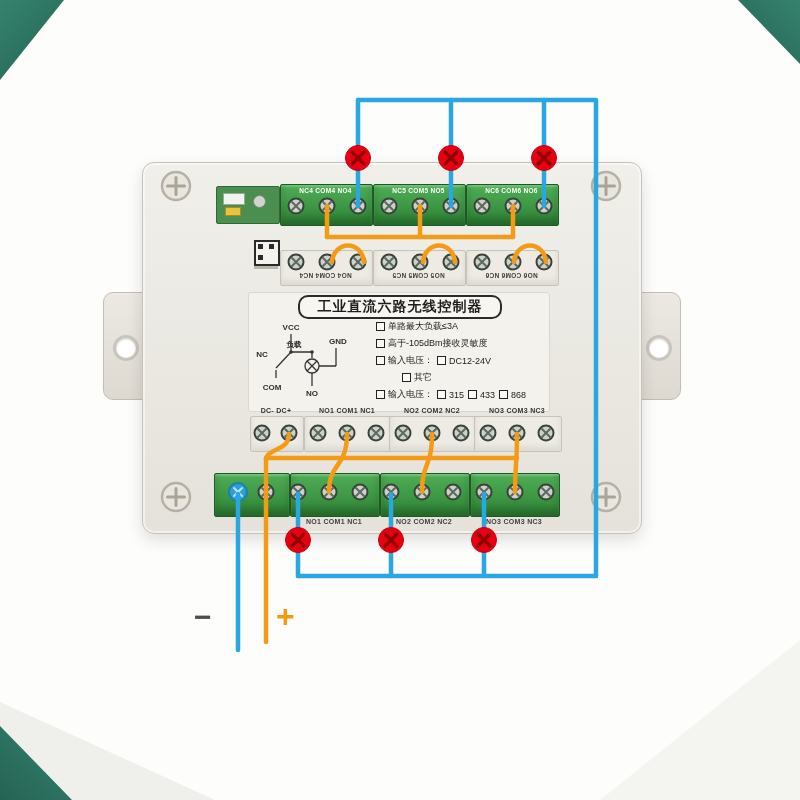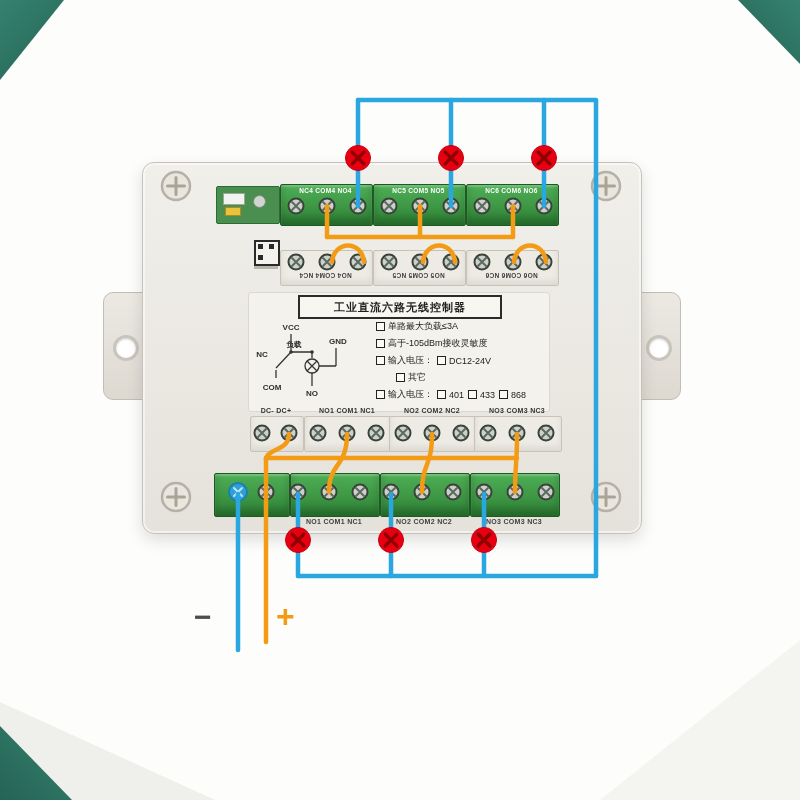--- a/index.html
+++ b/index.html
@@ -43,25 +43,25 @@
   
   .lbl{position:absolute;font-weight:bold;text-align:center;letter-spacing:.3px;}
   .lbl-strip-top{font-size:6.5px;color:#fff;width:91px;top:187px;}
   .lbl-inner{font-size:6.5px;color:#3f3f3f;width:91px;top:272px;transform:rotate(180deg);}
   .lbl-lower{font-size:7px;color:#333;top:407px;}
   .lbl-bstrip{font-size:7px;color:#3f3f3f;top:518px;width:88px;}
   
   .panel{position:absolute;left:248px;top:292px;width:300px;height:118px;background:#f4f2ed;
          border:1px solid #dcd8d0;border-radius:3px;}
   .title-box{position:absolute;left:298px;top:295px;width:200px;height:20px;border:2px solid #2b2b2b;
-             border-radius:0;background:#f7f6f1;display:flex;align-items:center;justify-content:center;
-             font-size:11px;font-weight:bold;color:#1d1d1d;letter-spacing:1px;}
+             border-radius:10px;background:#f7f6f1;display:flex;align-items:center;justify-content:center;
+             font-size:14px;font-weight:bold;color:#1d1d1d;letter-spacing:1px;}
   .specs{position:absolute;left:376px;top:320px;width:170px;font-size:9px;color:#222;}
   .spec-row{display:flex;align-items:center;margin-bottom:4px;white-space:nowrap;}
-  .spec-row.indent{margin-left:20px;}
+  .spec-row.indent{margin-left:26px;}
   .cb{display:inline-block;width:7px;height:7px;border:1px solid #222;margin-right:3px;flex:0 0 auto;background:#fbfaf7;}
   .spec-text{margin-right:4px;}
   
   .qr{position:absolute;left:254px;top:240px;width:22px;height:22px;border:2px solid #2a2a2a;background:
       linear-gradient(#2a2a2a,#2a2a2a) 2px 2px/5px 5px no-repeat,
       linear-gradient(#2a2a2a,#2a2a2a) 13px 2px/5px 5px no-repeat,
       linear-gradient(#2a2a2a,#2a2a2a) 2px 13px/5px 5px no-repeat,#f4f2ed;}
   .qr-cap{position:absolute;left:254px;top:266px;width:24px;height:3px;background:#b9b5ad;}
   
   .overlay{position:absolute;left:0;top:0;pointer-events:none;}
@@ -142,21 +142,21 @@
       <span class="spec-text">DC12-24V</span>
     </div>
     <div class="spec-row indent">
       <span class="cb"></span>
       <span class="spec-text">其它</span>
     </div>
     <div class="spec-row">
       <span class="cb"></span>
       <span class="spec-text">输入电压：</span>
       <span class="cb"></span>
-      <span class="spec-text">401</span>
+      <span class="spec-text">315</span>
       <span class="cb"></span>
       <span class="spec-text">433</span>
       <span class="cb"></span>
       <span class="spec-text">868</span>
     </div>
   </div>
 
   <div class="lbl lbl-lower" style="left:250px;width:52px;">DC- DC+</div>
   <div class="lbl lbl-lower" style="left:304px;width:86px;">NO1 COM1 NC1</div>
   <div class="lbl lbl-lower" style="left:389px;width:86px;">NO2 COM2 NC2</div>

